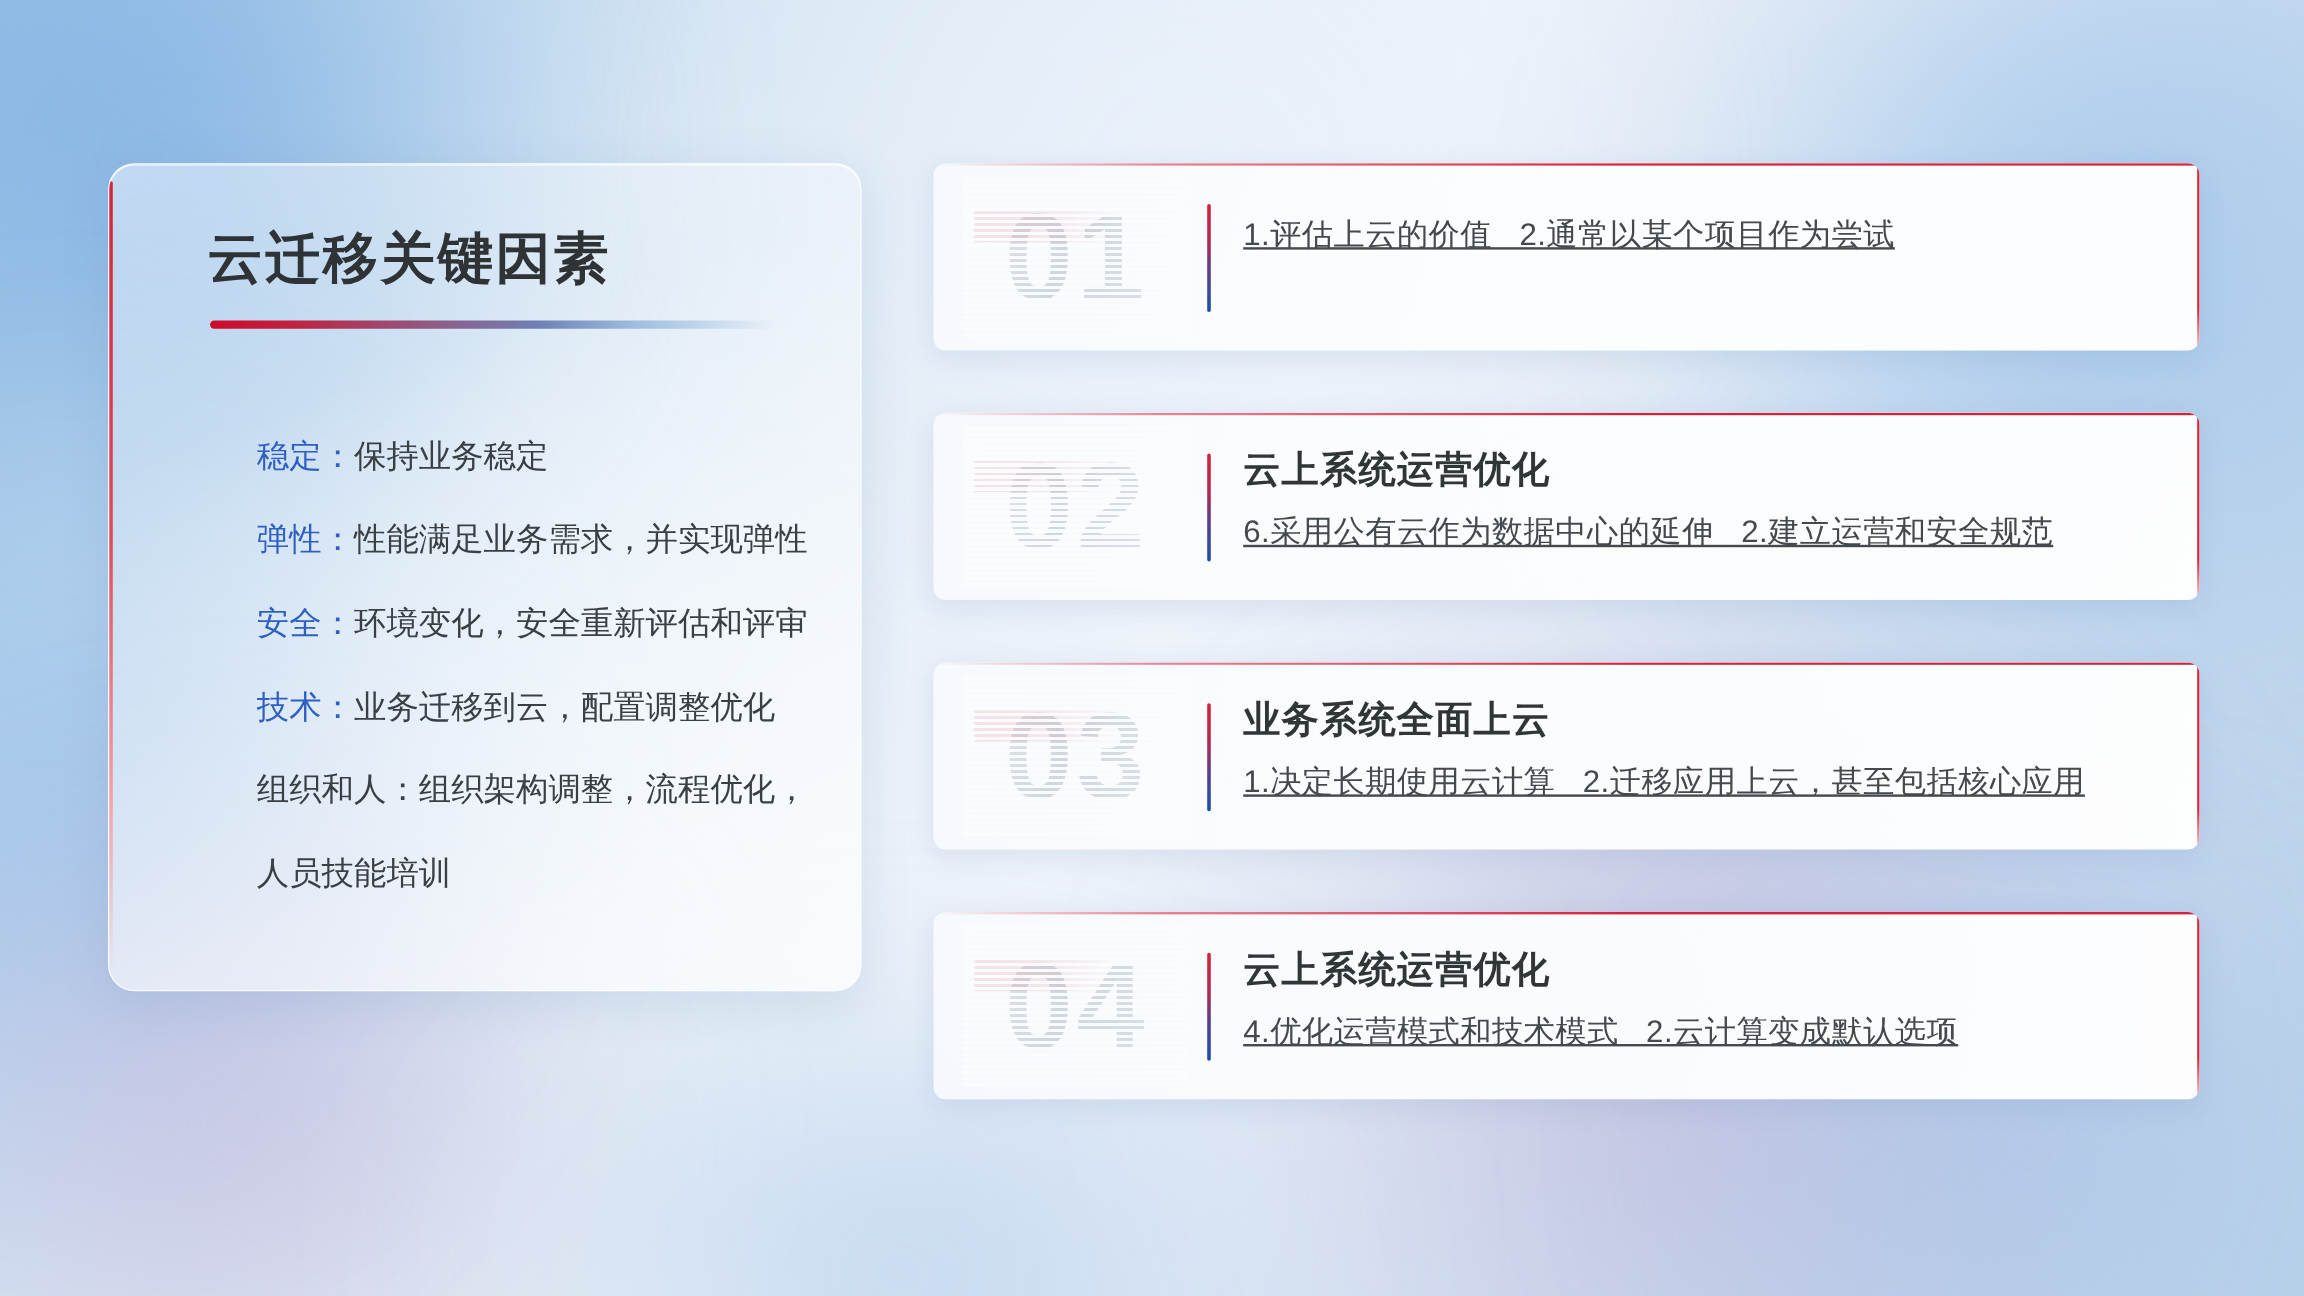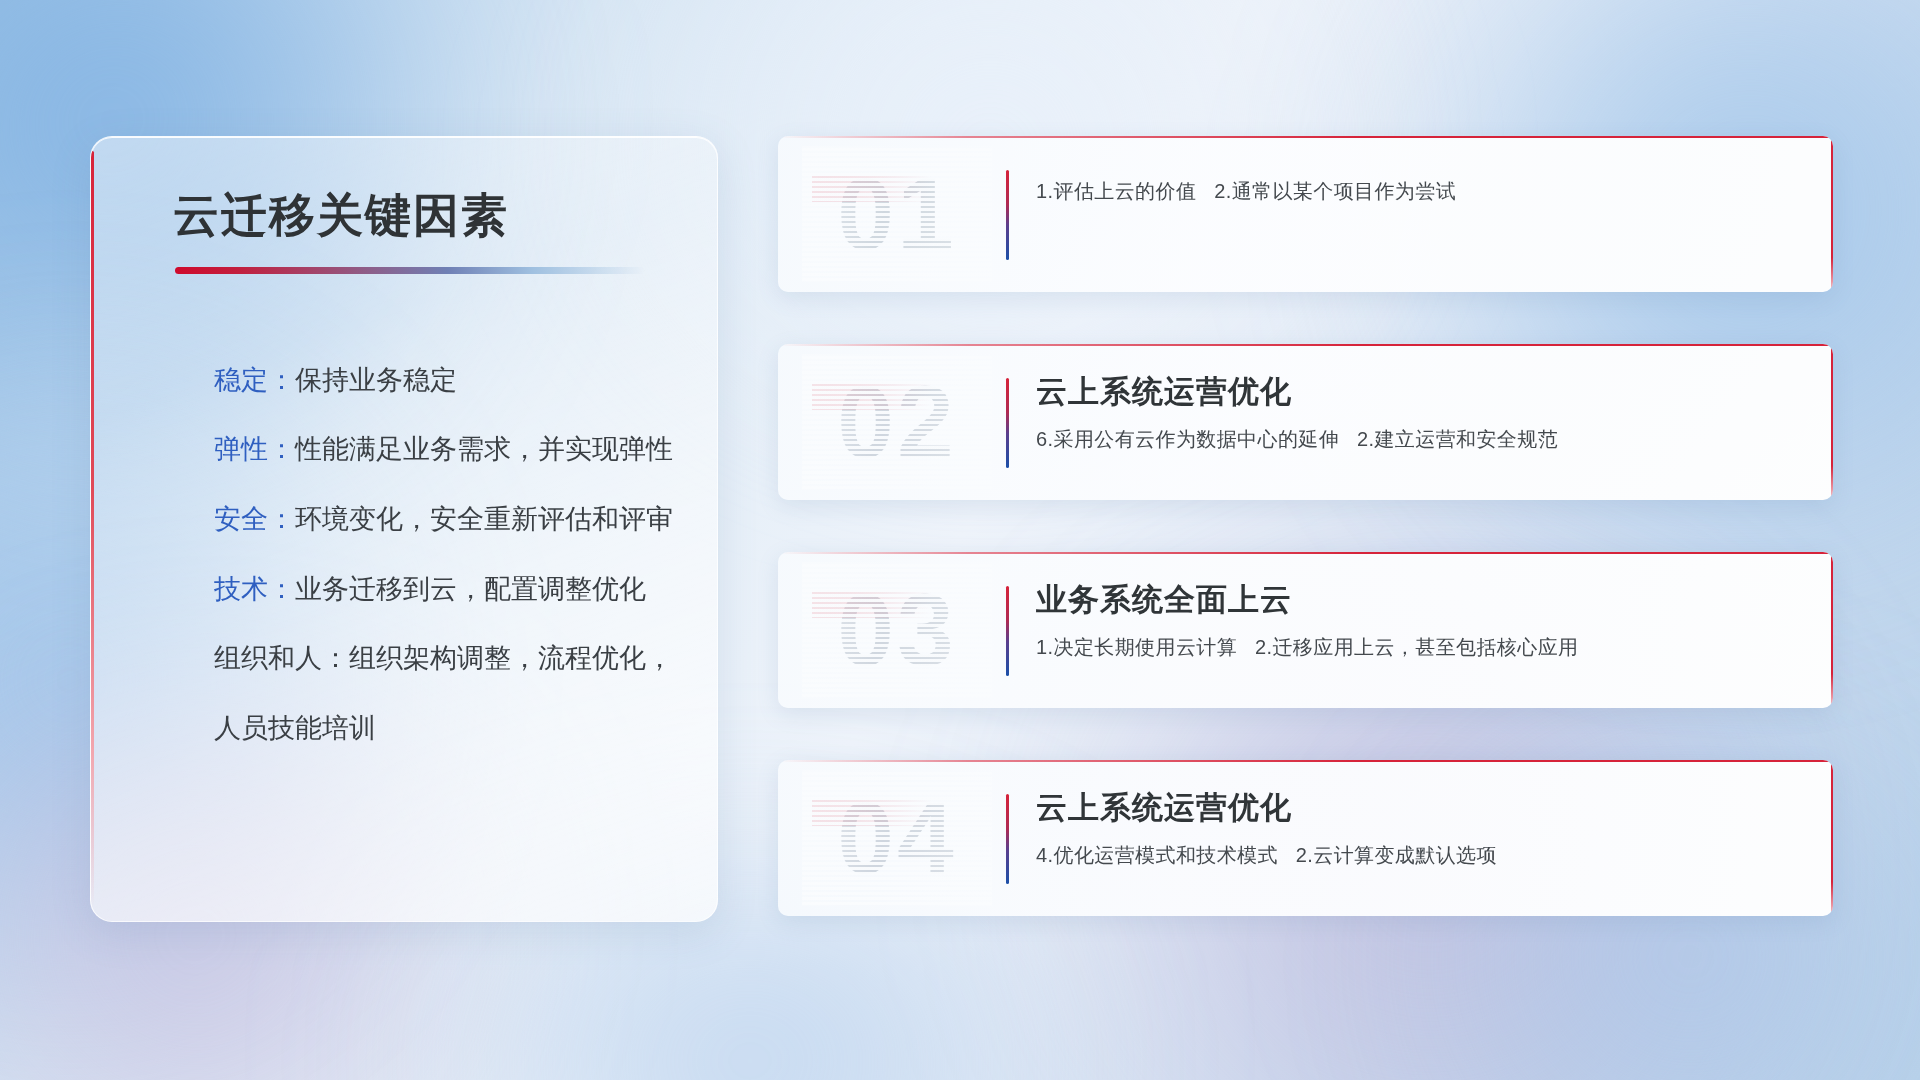--- a/index.html
+++ b/index.html
@@ -44,21 +44,21 @@
   .blob-h { right:-80px; top:760px; width:620px; height:480px;
     background:radial-gradient(circle at 50% 40%, rgba(168,196,232,.72), rgba(168,196,232,0) 70%); }
 
   
   .stage { position:absolute; inset:0; }
 
   
   .left-panel {
     position:absolute;
     left:90px; top:136px;
-    width:628px; height:786px;
+    width:628px; height:690px;
     border-radius:22px;
     background:
       linear-gradient(160deg,
         rgba(255,255,255,.46) 0%,
         rgba(255,255,255,.30) 28%,
         rgba(255,255,255,.50) 58%,
         rgba(255,255,255,.74) 100%);
     border:1px solid rgba(255,255,255,.80);
     box-shadow:0 10px 40px rgba(90,125,170,.16), inset 0 1px 0 rgba(255,255,255,.9);
     overflow:hidden;
@@ -136,21 +136,21 @@
     width:3px; height:90px; border-radius:2px;
     background:linear-gradient(180deg,#d6233a 0%,#b02a52 38%,#5a3f8e 62%,#1b4fa8 100%);
   }
   .card-body { position:absolute; left:258px; top:28px; right:30px; }
   .card-title {
     font-size:31px; font-weight:700; color:#303538; letter-spacing:1px;
     line-height:1.3;
   }
   .card-desc {
     margin-top:14px;
-    font-size:20px; color:#44494e; letter-spacing:.4px; white-space:pre;
+    font-size:26px; color:#44494e; letter-spacing:.4px; white-space:pre;text-decoration:underline;
   }
 </style>
 </head>
 <body>
 
 <div class="bg">
   <div class="bg-base"></div>
   <div class="blob blob-a"></div>
   <div class="blob blob-b"></div>
   <div class="blob blob-c"></div>

